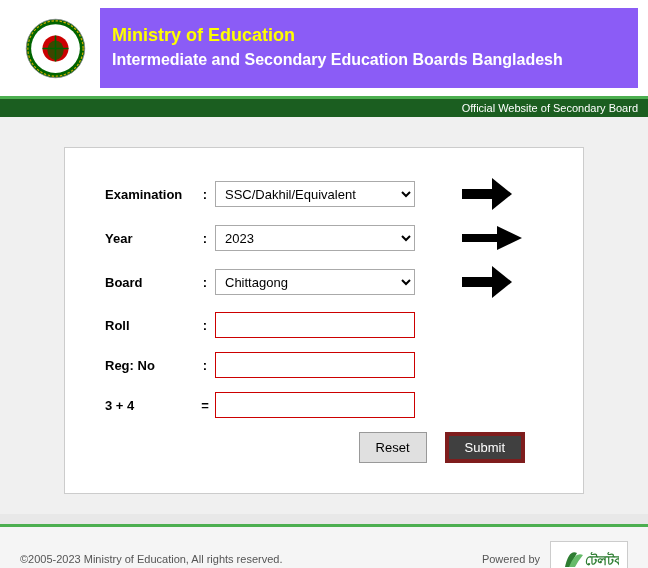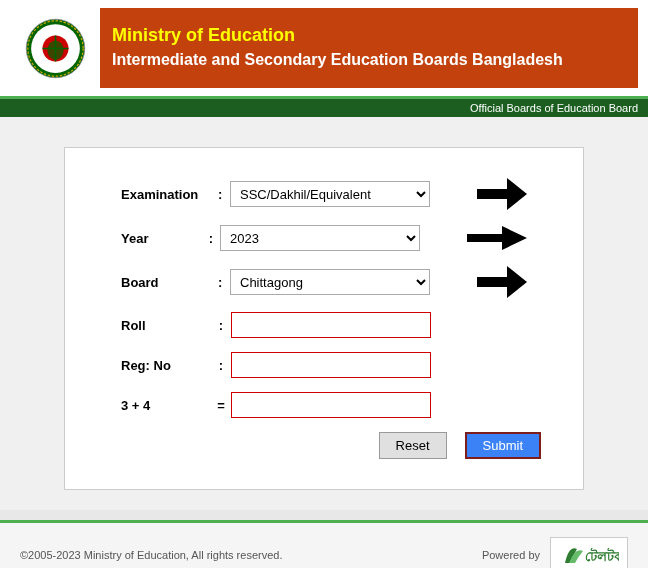--- a/index.html
+++ b/index.html
@@ -19,21 +19,21 @@
       border-bottom: 3px solid #4caf50;
     }
     .logo-area {
       width: 90px;
       display: flex;
       justify-content: center;
       align-items: center;
     }
     .header-text {
       flex: 1;
-      background: #c2410c;
+      background: #8b5cf6;
       padding: 8px 12px;
       min-height: 80px;
       display: flex;
       flex-direction: column;
       justify-content: center;
     }
     .ministry-title {
       color: #ffff00;
       font-size: 18px;
       font-weight: bold;
@@ -60,21 +60,21 @@
       min-height: 360px;
       display: flex;
       justify-content: center;
       align-items: flex-start;
       padding-top: 30px;
     }
 
     .form-box {
       background: #ffffff;
       border: 1px solid #cccccc;
-      padding: 30px 56px;
+      padding: 30px 40px;
       width: 520px;
     }
 
     .form-row {
       display: flex;
       align-items: center;
       margin-bottom: 14px;
     }
 
     .form-label {
@@ -158,22 +158,22 @@
     .btn-reset {
       background: #e0e0e0;
       border: 1px solid #999;
       padding: 4px 16px;
       font-size: 13px;
       cursor: pointer;
       margin-right: 6px;
     }
 
     .btn-submit {
-      background: #3b82f6;
-      border: 2px solid #7f1d1d;
+      background: #404040;
+      border: 4px solid #7f1d1d;
       padding: 4px 16px;
       font-size: 13px;
       color: #fff;
       cursor: pointer;
     }
 
     
     .footer {
       background: #f5f5f5;
       border-top: 3px solid #4caf50;
@@ -232,21 +232,21 @@
         <circle cx="40" cy="40" r="34" fill="none" stroke="#ccaa00" stroke-width="1.5" stroke-dasharray="3,2"></circle>
 
         <ellipse cx="40" cy="42" rx="10" ry="12" fill="#006400" opacity="0.7"></ellipse>
       </svg>
     </div>
     <div class="header-text">
       <div class="ministry-title">Ministry of Education</div>
       <div class="board-title">Intermediate and Secondary Education Boards Bangladesh</div>
     </div>
   </div>
-  <div class="official-website">Official Boards of Education Board</div>
+  <div class="official-website">Official Website of Secondary Board</div>
 </div>
 
 <div class="main-content">
   <div class="form-box">
 
     <div class="form-row">
       <div class="form-label">Examination</div>
       <div class="form-colon">:</div>
       <div class="form-control-area">
         <select class="form-select">

